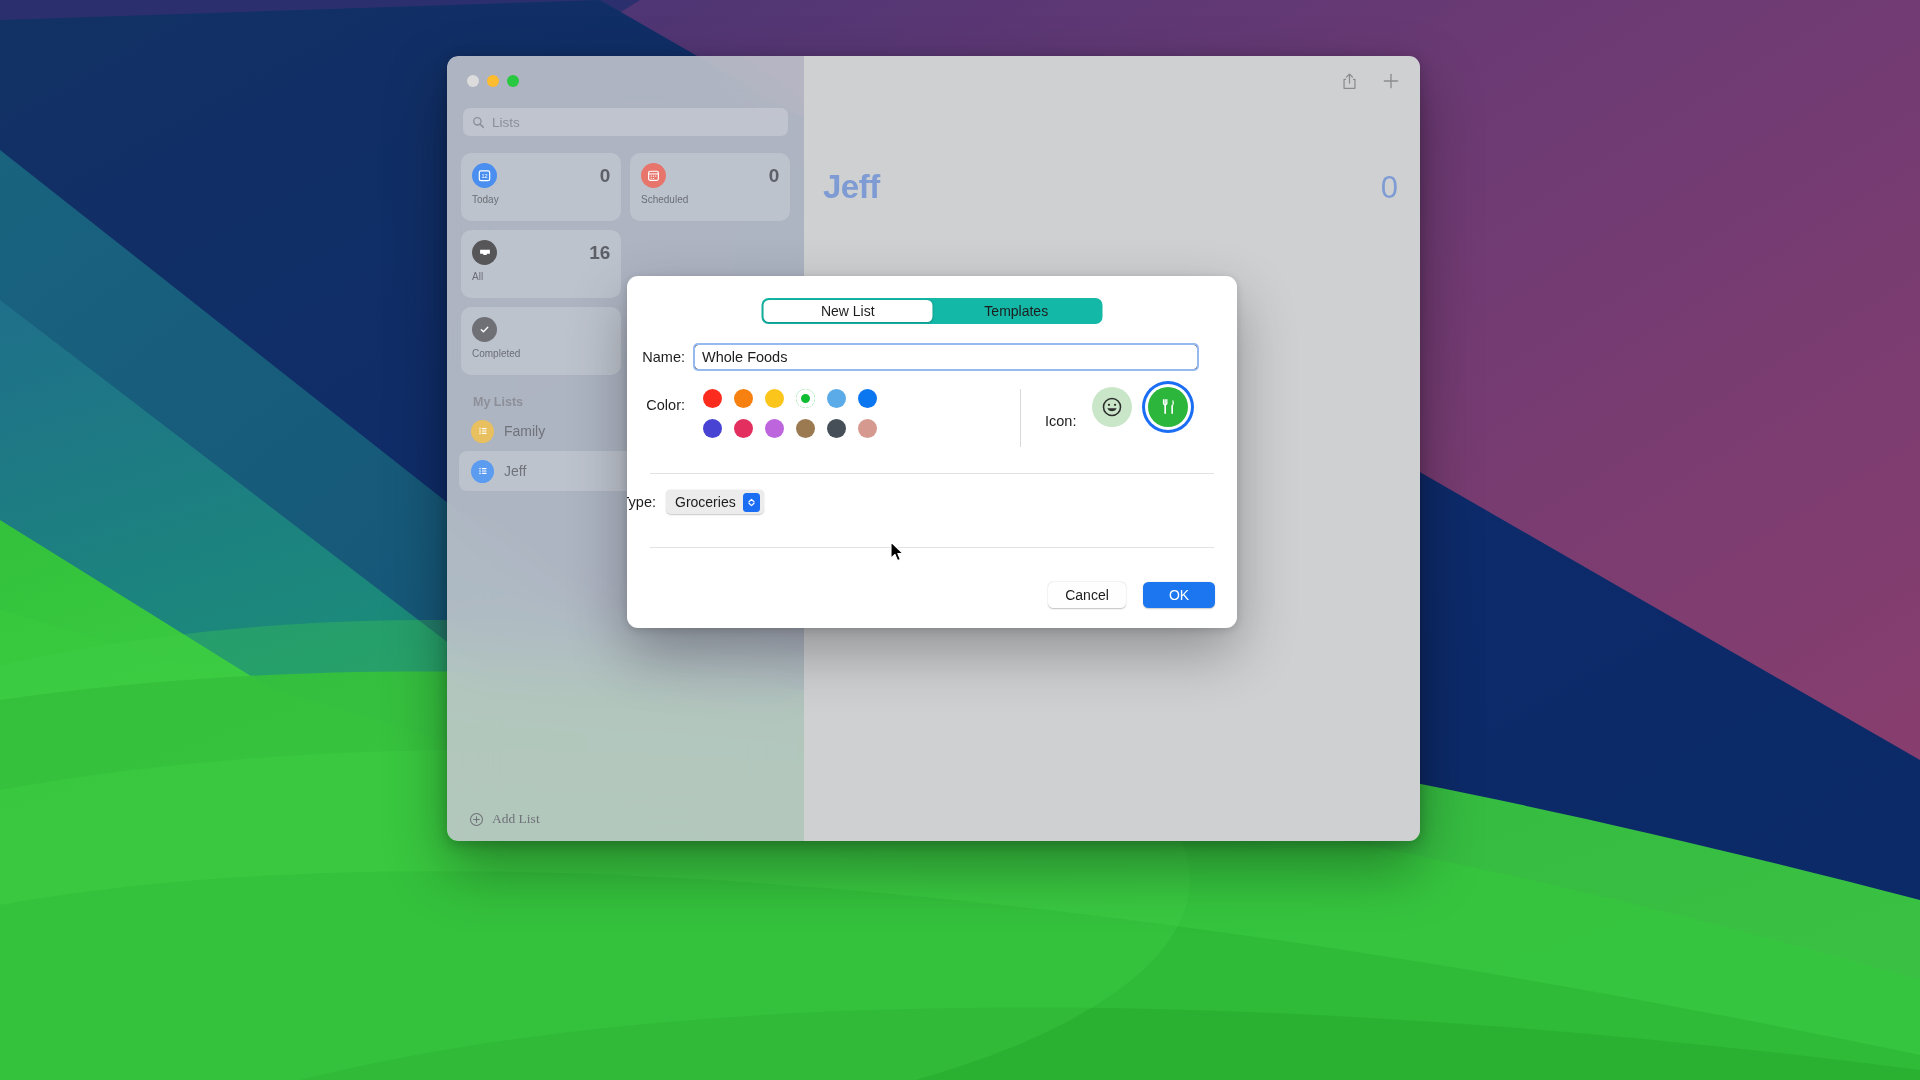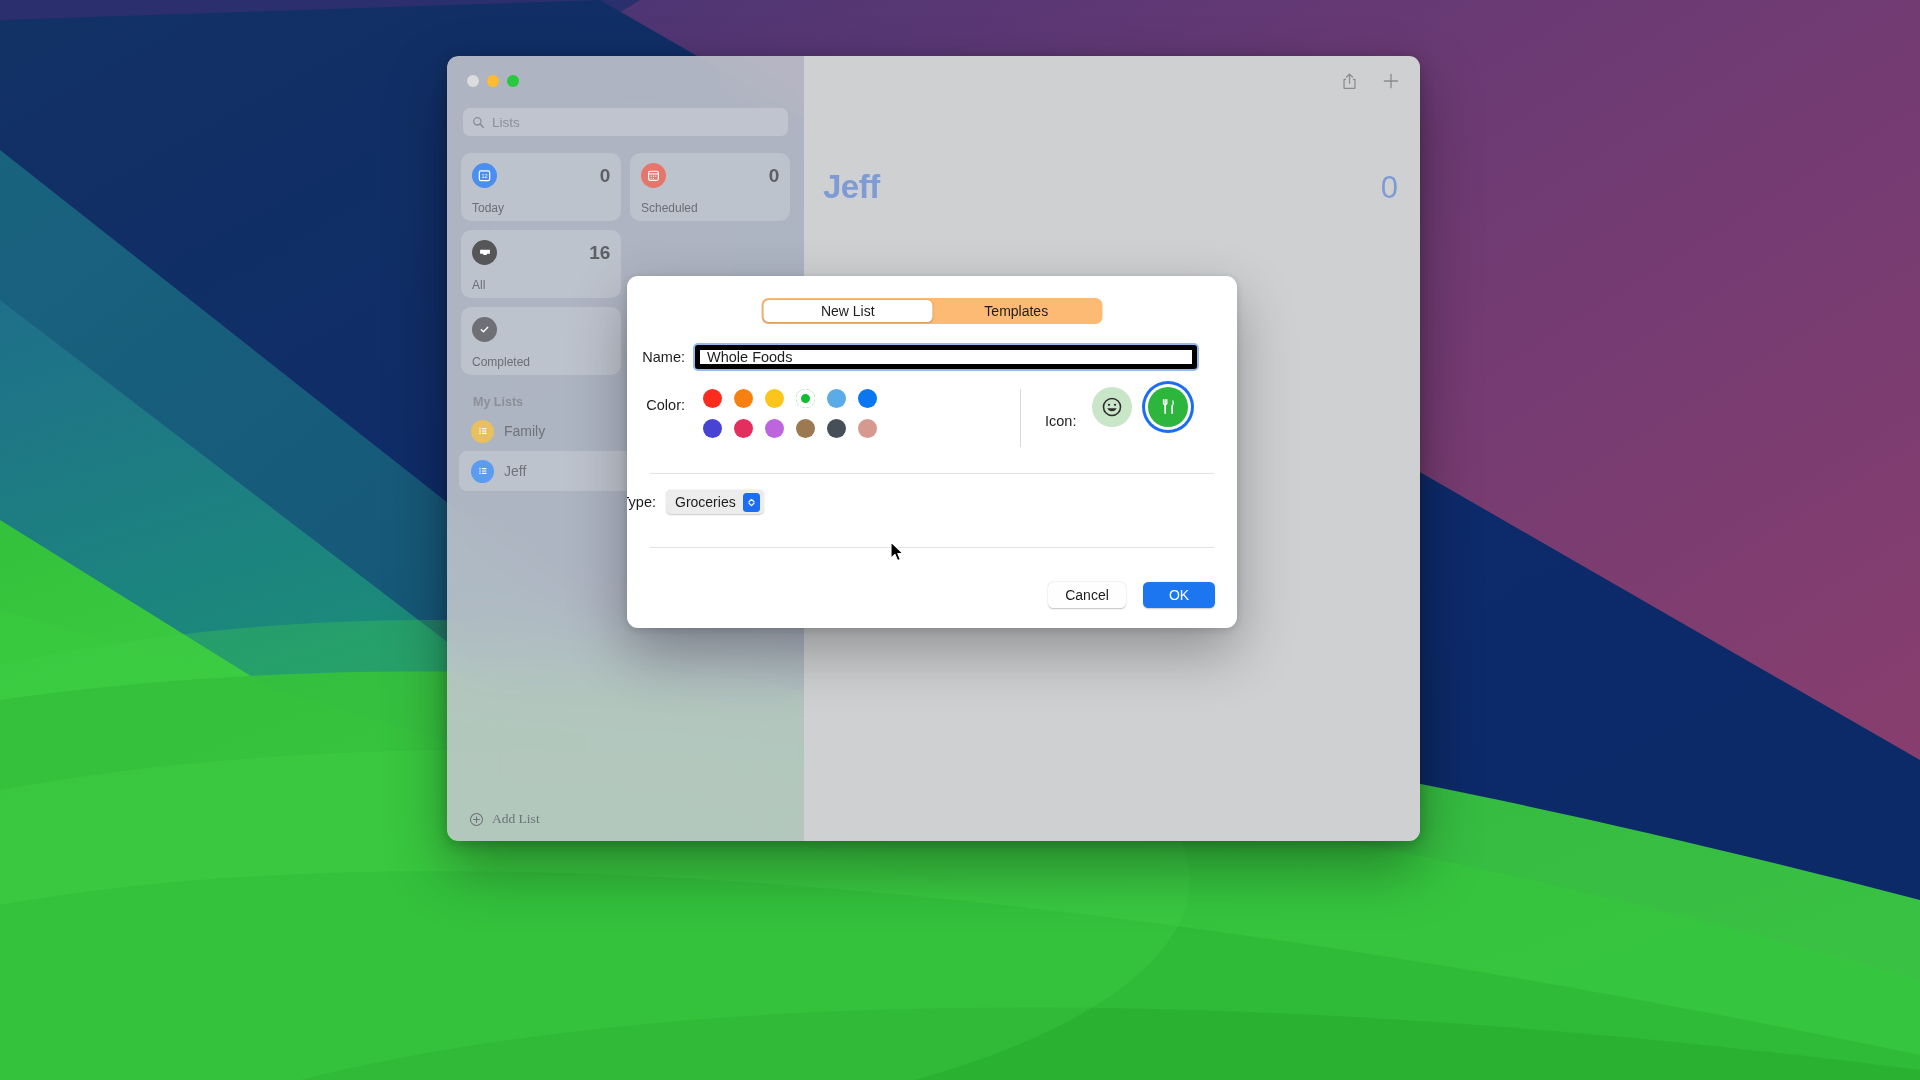--- a/index.html
+++ b/index.html
@@ -57,21 +57,21 @@
   .smart-card {
     background:rgba(255,255,255,.2);
     border-radius:10px;
     height:68px; padding:10px 11px 0 11px;
     position:relative;
   }
   .smart-card.wide { grid-column:1 / 2; }
   .sc-top { display:flex; align-items:center; justify-content:space-between; }
   .sc-icon { width:25px; height:25px; border-radius:50%; display:flex; align-items:center; justify-content:center; }
   .sc-count { font-size:19px; font-weight:600; color:#5d6066; letter-spacing:-.2px; }
-  .sc-label { font-size:12px; color:#6b6e75; margin-top:13px; }
+  .sc-label { font-size:10px; color:#6b6e75; margin-top:6px; }
 
   #my-lists-hdr {
     margin:20px 0 2px 26px;
     font-size:12.5px; font-weight:600; color:#8d9099;
   }
   .list-row {
     margin:0 12px; height:40px;
     display:flex; align-items:center; gap:10px;
     padding:0 12px; border-radius:8px;
   }
@@ -112,38 +112,38 @@
     width:610px; height:352px;
     background:#ffffff;
     border-radius:11px;
     box-shadow:0 24px 58px rgba(0,0,0,.30), 0 2px 10px rgba(0,0,0,.16);
     overflow:hidden;
   }
 
   #segmented {
     position:absolute; top:22px; left:50%; transform:translateX(-50%);
     width:341px; height:26px;
-    background:#fdba74;
+    background:#14b8a6;
     border-radius:7px;
     display:flex; padding:2px;
   }
   .seg {
     flex:1; display:flex; align-items:center; justify-content:center;
     font-size:14px; color:#1d1d1f; border-radius:5.5px;
   }
   .seg.active { background:#ffffff; box-shadow:0 .5px 2px rgba(0,0,0,.2); }
 
   .field-row { position:absolute; display:flex; align-items:center; }
   .f-label { font-size:14.5px; color:#1d1d1f; text-align:right; }
 
   #row-name { top:68px; left:0; width:100%; }
   #row-name .f-label { width:65px; margin-left:-7px; }
   #name-input {
     margin-left:9px; width:504px; height:26px;
-    border:6px solid #000000;
+    border:1px solid #000000;
     border-radius:4px;
     outline:2.5px solid #96b9f0;
     outline-offset:-1px;
     font-family:"Liberation Sans", sans-serif;
     font-size:14.5px; color:#1d1d1f;
     padding:0 7px; background:#fff;
   }
 
   #row-color { top:110px; left:0; width:100%; align-items:flex-start; }
   #row-color .f-label { width:65px; margin-left:-7px; margin-top:11px; }

